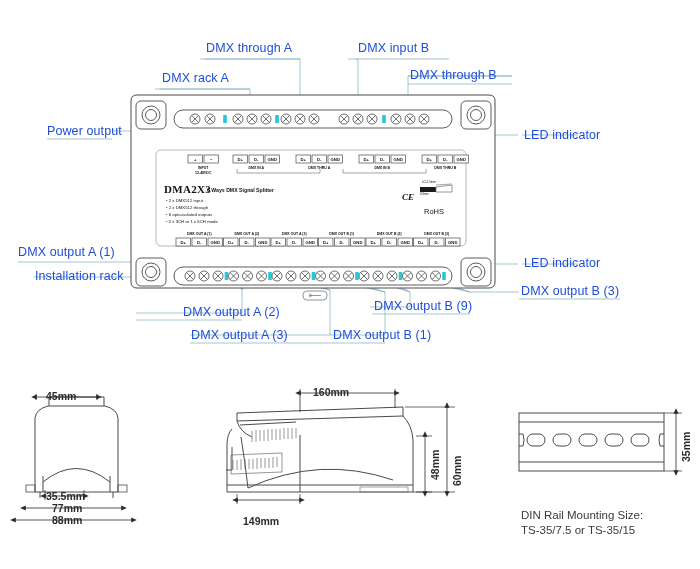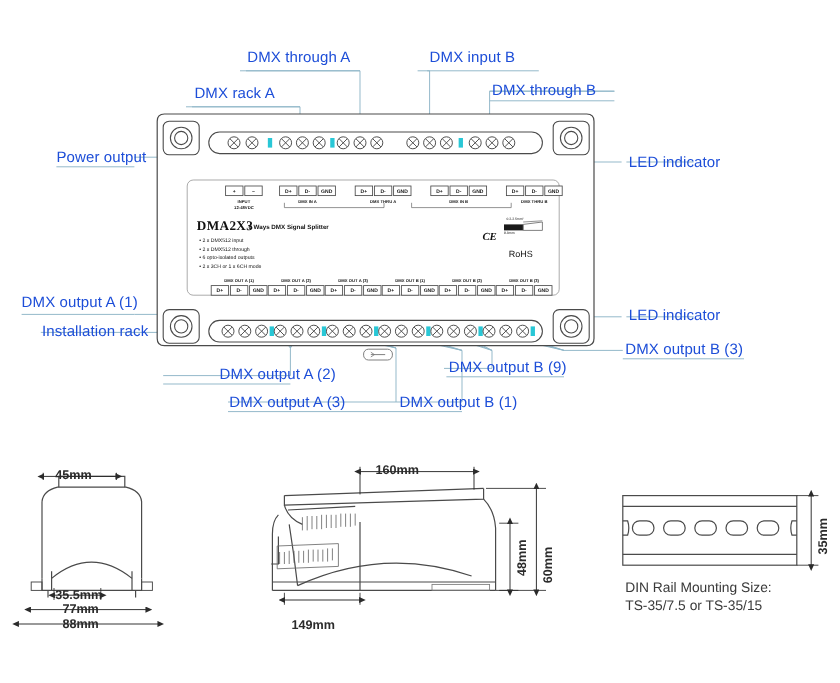--- a/index.html
+++ b/index.html
@@ -1,21 +1,21 @@
 <!DOCTYPE html>
 <html><head>
 <meta charset="utf-8">
 <style>
   html,body{margin:0;padding:0;background:#ffffff;}
   body{width:700px;height:569px;position:relative;overflow:hidden;
        font-family:"Liberation Sans",sans-serif;color:#3b3b3b;}
   .lbl{position:absolute;font-size:12.5px;color:#1d4ed8;white-space:nowrap;letter-spacing:.1px;}
   svg{position:absolute;left:0;top:0;}
   .dimtxt{position:absolute;font-size:10.5px;font-weight:bold;color:#2b2b2b;white-space:nowrap;}
-  .dintxt{position:absolute;font-size:11.5px;color:#3a3a3a;white-space:nowrap;}
+  .dintxt{position:absolute;font-size:11.5px;color:#3a3a3a;white-space:nowrap;margin-top:25px;}
   .prodtitle{position:absolute;font-size:11px;font-weight:bold;color:#111;letter-spacing:.3px;}
   .prodsub{position:absolute;font-size:5.2px;font-weight:bold;color:#111;white-space:nowrap;}
   .bullet{position:absolute;font-size:4.3px;color:#111;white-space:nowrap;}
   .cetxt{position:absolute;font-size:9px;color:#111;white-space:nowrap;}
   .wiretxt{position:absolute;font-size:2.8px;color:#111;white-space:nowrap;}
   .vert{transform:rotate(-90deg);transform-origin:left top;}
 </style>
 </head>
 <body>
 

